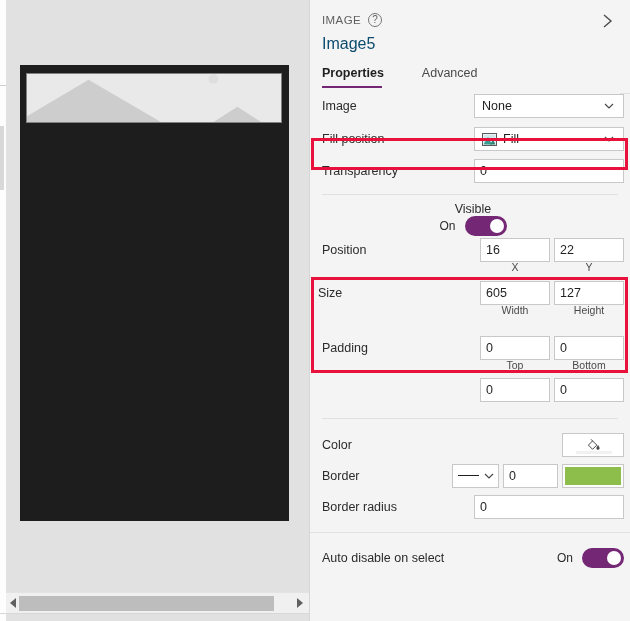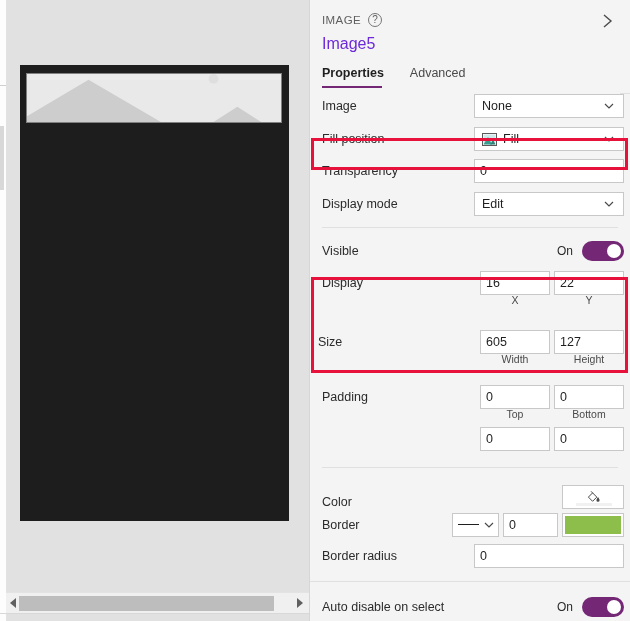--- a/index.html
+++ b/index.html
@@ -95,24 +95,24 @@
     border: 1px solid #767676; color: #5f5f5f;
     font-size: 10px; line-height: 12px; text-align: center;
     cursor: pointer;
   }
   .collapse-chevron {
     position: absolute; right: 12px; top: 10px;
     width: 22px; height: 22px; cursor: pointer;
   }
   .collapse-chevron svg { display: block; }
   .ctrl-name {
-    font-size: 16px; color: #6d28d9; margin-top: 8px;
+    font-size: 16px; color: #0c4a6e; margin-top: 8px;
   }
   .tabs {
-    display: flex; gap: 26px;
+    display: flex; gap: 38px;
     margin: 13px 0 0 12px;
     position: relative;
   }
   .tab {
     font-size: 12.5px; color: #4a4a4a;
     padding-bottom: 8px; cursor: pointer;
   }
   .tab.active { color: #1f1f1f; font-weight: bold; }
   .tab.active::after {
     content: ""; position: absolute; bottom: 0; left: 0;
@@ -316,59 +316,46 @@
         </div>
       </div>
 
       <div class="row" style="height:32px;">
         <span class="row-label">Transparency</span>
         <div class="control-area">
           <input class="txt txt-wide" readonly="" value="0" style="">
         </div>
       </div>
 
-      <div class="row" style="height:33px;">
-        <span class="row-label">Display mode</span>
-        <div class="control-area">
-          <div class="dd">
-            <span class="dd-text">Edit</span>
-            <span class="dd-chev">
-              <svg width="12" height="12" viewBox="0 0 12 12">
-                <polyline points="2,4 6,8 10,4" fill="none" stroke="#4a4a4a" stroke-width="1.2"></polyline>
-              </svg>
-            </span>
-          </div>
-        </div>
-      </div>
 
       <div class="sep"></div>
 
-      <div class="row" style="height:32px;">
+      <div class="row" style="height:32px;flex-direction:column;">
         <span class="row-label">Visible</span>
         <div class="toggle-wrap">
           <span class="toggle-state">On</span>
           <div class="toggle" style="background: rgb(116, 39, 116);">
             <div class="toggle-knob"></div>
           </div>
         </div>
       </div>
 
       <div class="row" style="height:31px;">
-        <span class="row-label">Display</span>
+        <span class="row-label">Position</span>
         <div class="control-area">
           <input class="txt txt-sm" readonly="" value="16" style="">
           <input class="txt txt-sm" readonly="" value="22" style="">
         </div>
       </div>
       <div class="sublabels">
         <span class="sublabel">X</span>
         <span class="sublabel">Y</span>
       </div>
 
-      <div class="row" style="height:31px;margin-top:20px;padding-left:8px;">
+      <div class="row" style="height:31px;margin-top:4px;padding-left:8px;">
         <span class="row-label">Size</span>
         <div class="control-area">
           <input class="txt txt-sm" readonly="" value="605" style="">
           <input class="txt txt-sm" readonly="" value="127" style="">
         </div>
       </div>
       <div class="sublabels">
         <span class="sublabel">Width</span>
         <span class="sublabel">Height</span>
       </div>
@@ -388,21 +375,21 @@
       <div class="row" style="height:31px;margin-top:3px;">
         <span class="row-label"></span>
         <div class="control-area">
           <input class="txt txt-sm" readonly="" value="0" style="">
           <input class="txt txt-sm" readonly="" value="0" style="">
         </div>
       </div>
 
       <div class="sep" style="margin-top:13px;margin-bottom:10px;"></div>
 
-      <div class="row" style="height:31px;align-items:flex-end;">
+      <div class="row" style="height:31px;">
         <span class="row-label">Color</span>
         <div class="control-area">
           <div class="color-btn">
             <svg width="16" height="16" viewBox="0 0 16 16">
               <path d="M3.4 8.1 L7.6 3.9 L11.8 8.1 L7.6 12.3 Z" fill="#fff" stroke="#4a4a4a" stroke-width="1"></path>
               <line x1="6.0" y1="2.3" x2="7.8" y2="4.1" stroke="#4a4a4a" stroke-width="1"></line>
               <path d="M13 8 c1.4 2.1 1.6 2.6 1.6 3.2 a1.6 1.6 0 0 1 -3.2 0 c0-0.6 0.2-1.1 1.6-3.2 z" fill="#4a4a4a"></path>
             </svg>
             <div class="underline-bar"></div>
           </div>

